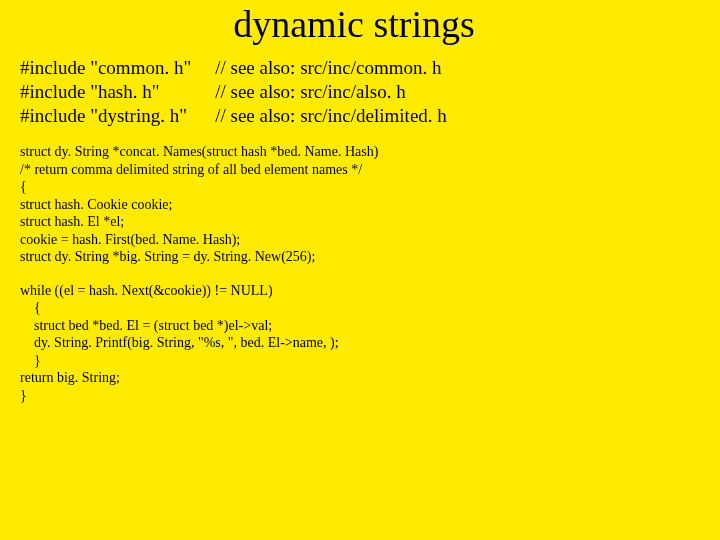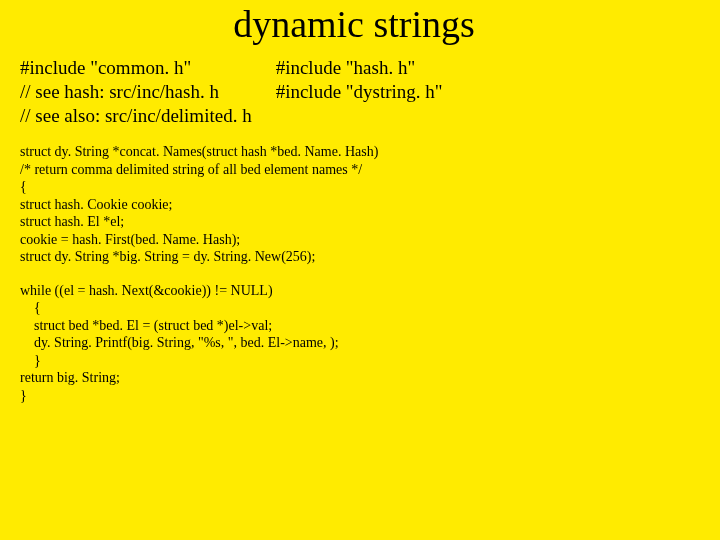--- a/index.html
+++ b/index.html
@@ -45,22 +45,23 @@
   }
 </style>
 </head>
 <body>
 
 <div class="slide">
   <h1 class="title">dynamic strings</h1>
 
   <div class="includes">
     <span>#include "common. h"</span>
+    <span>// see also: src/inc/common. h</span>
     <span>#include "hash. h"</span>
-    <span>// see hash: src/inc/hash. h</span>
+    <span>// see also: src/inc/also. h</span>
     <span>#include "dystring. h"</span>
     <span>// see also: src/inc/delimited. h</span>
   </div>
 
   <div class="block">struct dy. String *concat. Names(struct hash *bed. Name. Hash)
 /* return comma delimited string of all bed element names */
 {
 struct hash. Cookie cookie;
 struct hash. El *el;
 cookie = hash. First(bed. Name. Hash);

